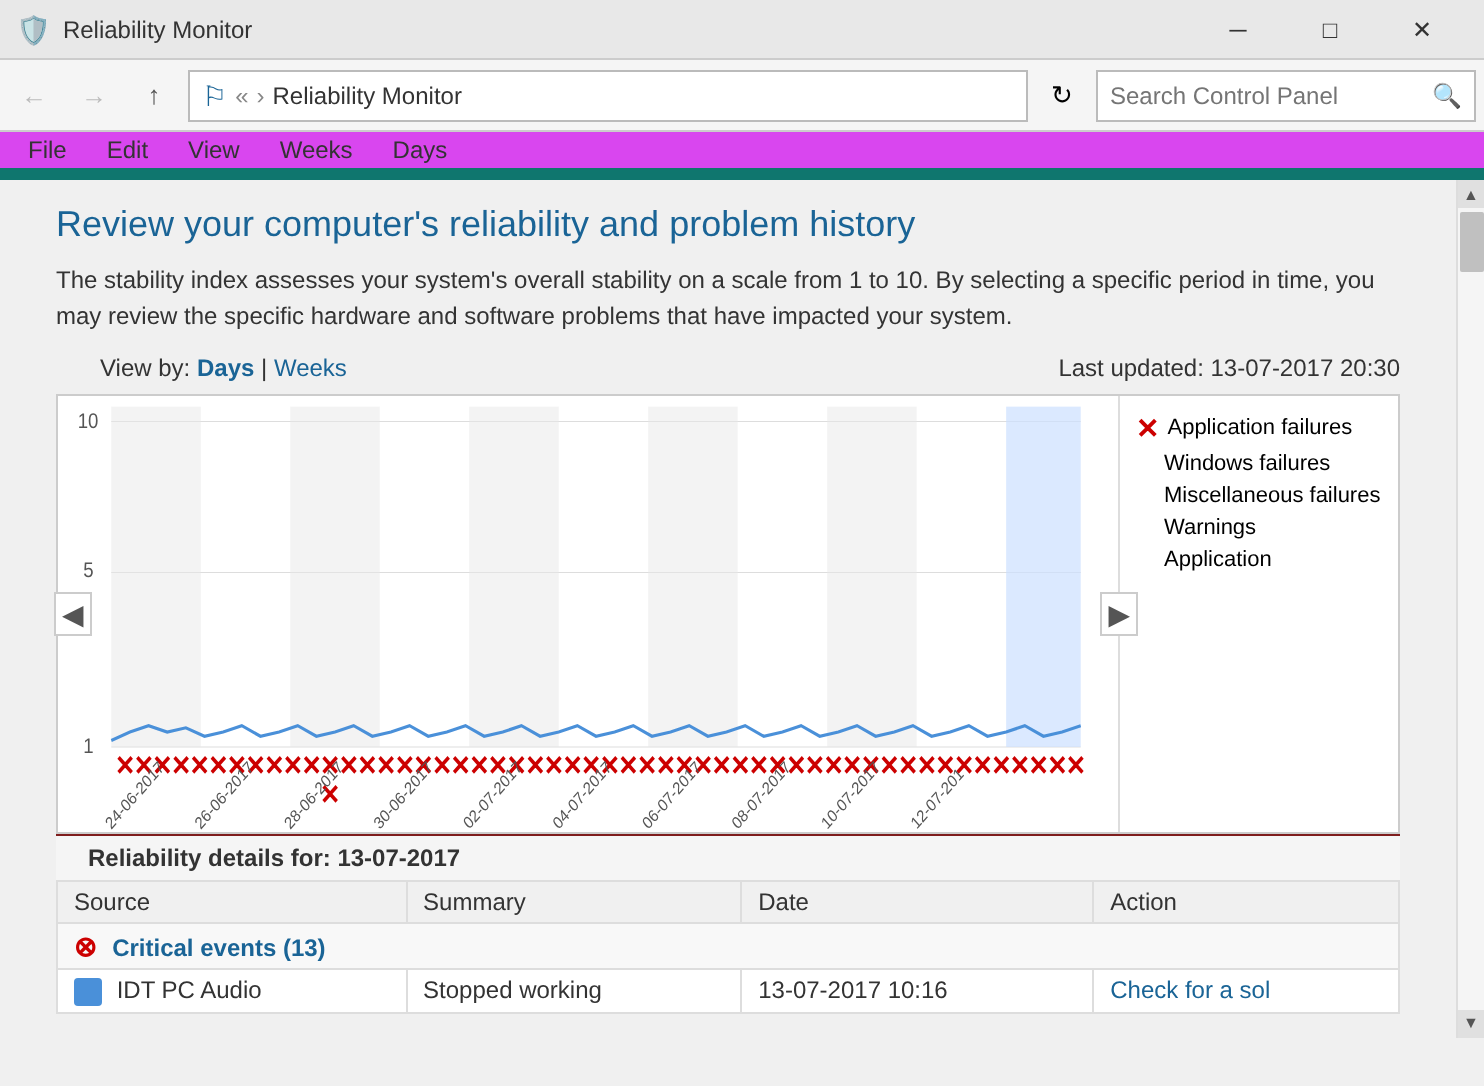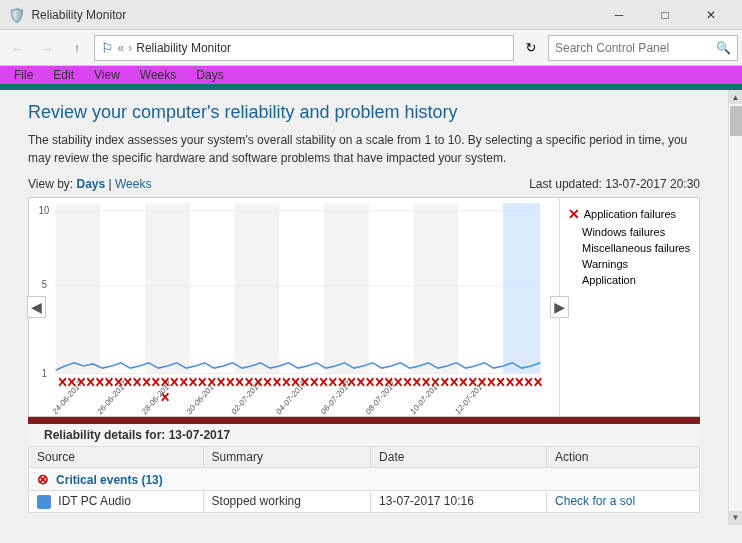--- a/index.html
+++ b/index.html
@@ -150,21 +150,21 @@
       line-height: 1.5;
       margin-bottom: 10px;
     }
 
     .view-by-row {
       display: flex;
       justify-content: space-between;
       align-items: center;
       margin-bottom: 6px;
     }
-    .view-by { font-size: 12px; color: #333; }
+    .view-by { font-size: 12px; color: #333; margin-left: 22px; }
     .view-by a { color: #1a6496; text-decoration: none; cursor: pointer; }
     .last-updated { font-size: 12px; color: #333; }
 
     
     .chart-container {
       border: 1px solid #ccc;
       background: white;
       position: relative;
       height: 220px;
       display: flex;
@@ -216,21 +216,21 @@
     }
 
     
     .chart-svg {
       width: 100%;
       height: 100%;
     }
 
     
     .details-section {
-      border-top: 7px solid #7f1d1d;
+      border-top: 1px solid #7f1d1d;
       background: #f97316;
     }
     .details-header {
       padding: 4px 16px;
       font-size: 12px;
       font-weight: bold;
       color: #333;
       background: #f5f5f5;
     }
     .details-table {

